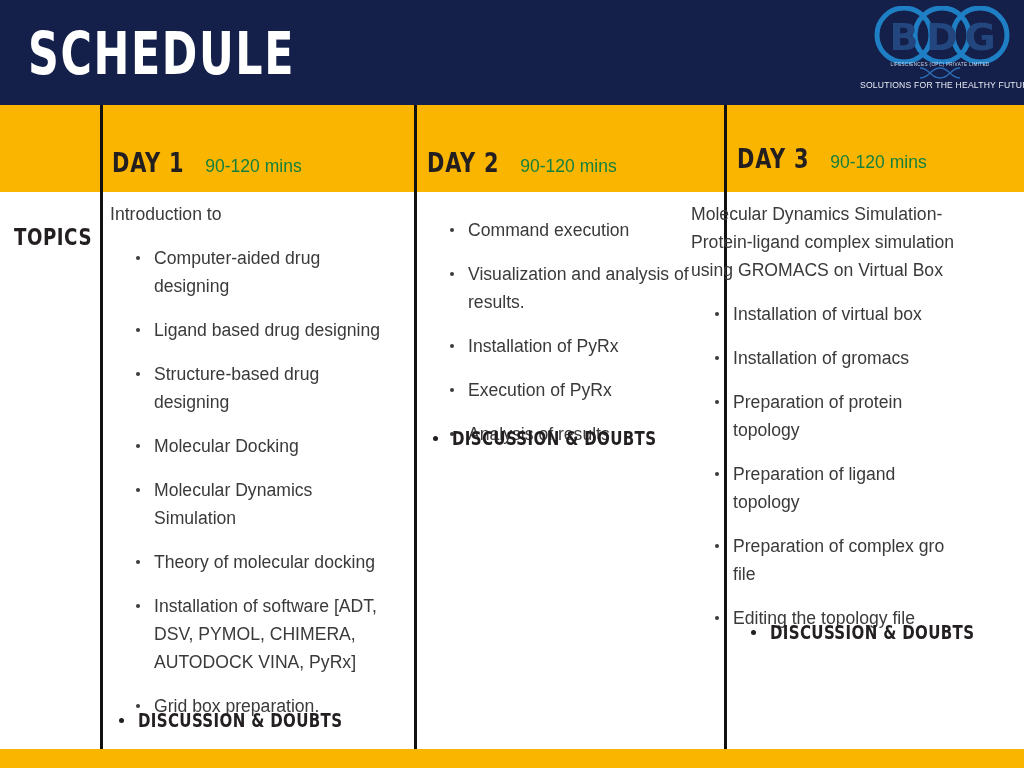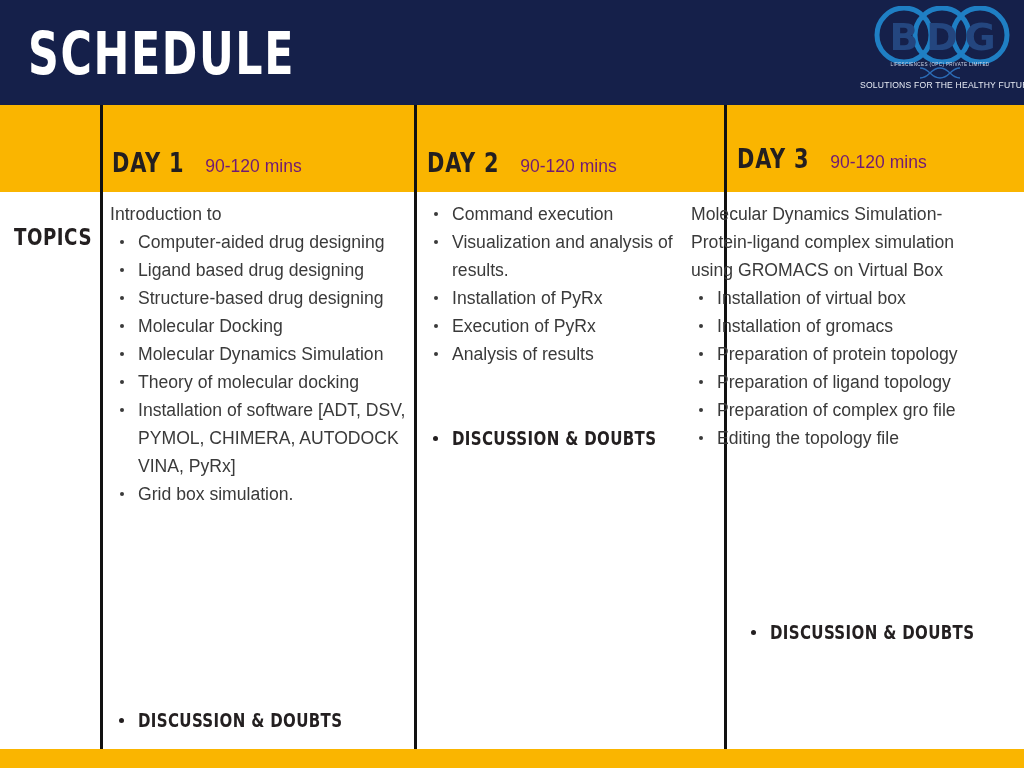--- a/index.html
+++ b/index.html
@@ -86,21 +86,21 @@
     font-weight:700;
     font-size:27px;
     letter-spacing:1px;
     color:#231f20;
     transform:scaleX(0.86);
     transform-origin:left center;
     white-space:nowrap;
   }
   .day-head .day-mins {
     font-size:17.5px;
-    color:#701a75;
+    color:#15803d;
     white-space:nowrap;
   }
   .dh1 { left:112px; top:147px;justify-content:space-between; }
   .dh2 { left:427px; top:147px; }
   .dh3 { left:737px; top:143px; }
 
   
   .topics-label {
     position:absolute; left:14px; top:224px;
     font-family:"DejaVu Sans Condensed","Liberation Sans Narrow","Liberation Sans", sans-serif;
@@ -128,21 +128,21 @@
   .intro { margin:0 0 0 0; }
 
   ul.topic-list {
     list-style:none;
     margin:0;
     padding:0;
   }
   ul.topic-list li {
     position:relative;
     padding-left:28px;
-    margin:0;
+    margin:16px;
   }
   ul.topic-list li::before {
     content:"";
     position:absolute;
     left:10px;
     top:12px;
     width:4px; height:4px;
     border-radius:50%;
     background:#3a3a3a;
   }
@@ -226,21 +226,21 @@
   <div class="col col1">
     <div class="intro">Introduction to</div>
     <ul class="topic-list">
         <li>Computer-aided drug designing</li>
         <li>Ligand based drug designing</li>
         <li>Structure-based drug designing</li>
         <li>Molecular Docking</li>
         <li>Molecular Dynamics Simulation</li>
         <li>Theory of molecular docking</li>
         <li>Installation of software [ADT, DSV, PYMOL, CHIMERA, AUTODOCK VINA, PyRx]</li>
-        <li>Grid box simulation.</li>
+        <li>Grid box preparation.</li>
       </ul>
   </div>
   <div class="discussion d1pos">
     <span class="dtext">DISCUSSION &amp; DOUBTS</span>
   </div>
 
   <div class="col col2">
     <ul class="topic-list">
         <li>Command execution</li>
         <li>Visualization and analysis of results.</li>

